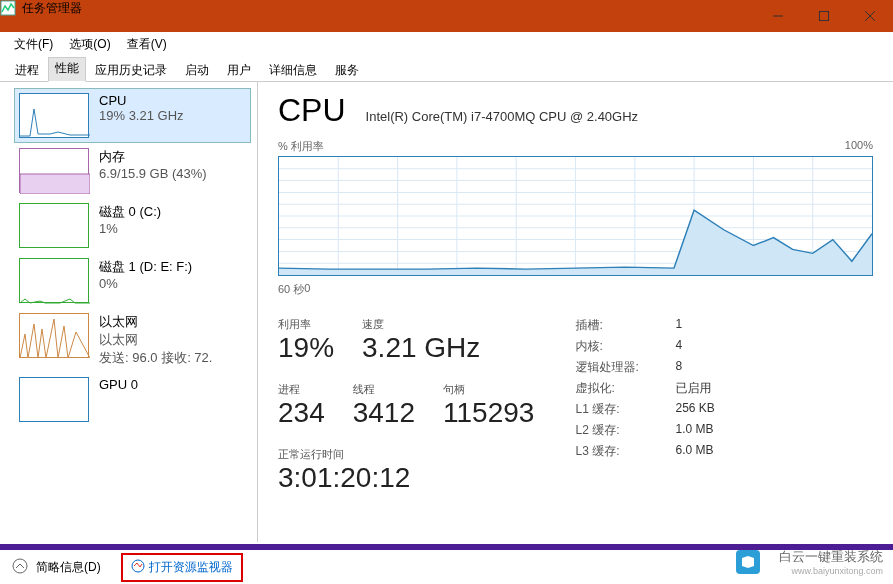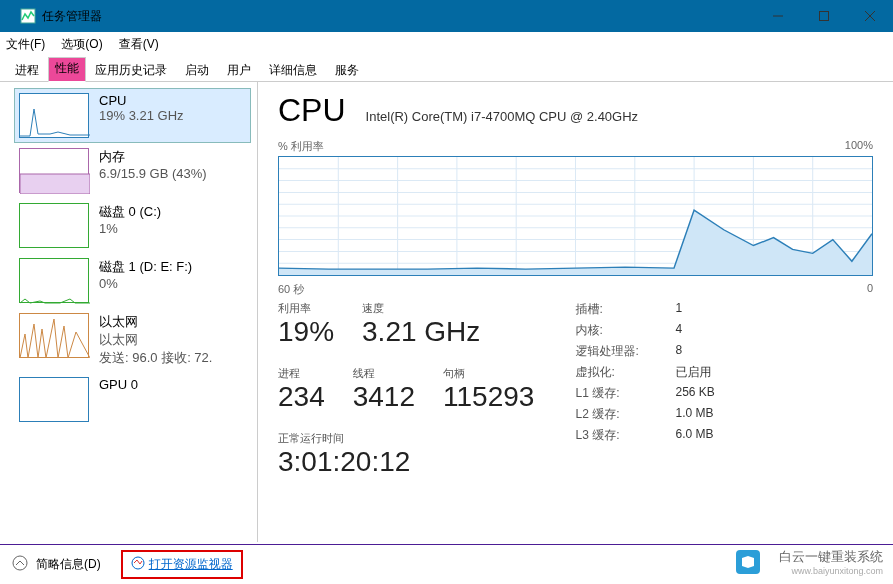--- a/index.html
+++ b/index.html
@@ -1,29 +1,29 @@
 <!DOCTYPE html>
 <html><head>
 <meta charset="utf-8">
 <style>
 * { margin: 0; padding: 0; box-sizing: border-box; font-family: "Microsoft YaHei", "Segoe UI", sans-serif; }
 body { width: 893px; height: 584px; background: #fff; overflow: hidden; position: relative; }
 
-.titlebar { height: 32px; background: #0369a1; display: flex; align-items: center; padding-left: 20px; }
+.titlebar { height: 32px; background: #c2410c; display: flex; padding-left: 0; }
 .titlebar .icon { width: 16px; height: 16px; margin-right: 6px; }
 .titlebar .title { font-size: 12px; color: #000; flex: 1; }
 .titlebar .controls { display: flex; height: 100%; }
 .titlebar .controls div { width: 46px; display: flex; align-items: center; justify-content: center; cursor: pointer; }
 
-.menubar { height: 24px; display: flex; align-items: center; gap: 4px; font-size: 12px; }
+.menubar { height: 24px; display: flex; align-items: center; padding-left: 8px; gap: 4px; font-size: 12px; }
 .menubar div { padding: 2px 6px; cursor: pointer; }
 
 .tabs { height: 26px; display: flex; border-bottom: 1px solid #ccc; font-size: 12px; padding-left: 6px; }
 .tabs div { padding: 4px 8px; cursor: pointer; border: 1px solid transparent; position: relative; top: 1px; }
-.tabs div.active { border: 1px solid #ccc; border-bottom: 1px solid #fff; background: #ec4899; font-family: Liberation Mono, monospace; }
+.tabs div.active { border: 1px solid #ccc; border-bottom: 1px solid #fff; background: #e5e5e5; font-family: Liberation Mono, monospace; }
 .tabs .highlight { border: 2px solid #d00; padding: 2px 6px; }
 
 .content { display: flex; height: 460px; padding-left: 8px; }
 
 .sidebar { width: 250px; border-right: 1px solid #ccc; overflow-y: scroll; padding: 6px; }
 .side-item { display: flex; align-items: flex-start; padding: 4px; gap: 10px; cursor: pointer; border: 1px solid transparent; }
 .side-item.selected { background: #d9ecff; border: 1px solid #8bb; }
 .mini-chart { width: 70px; height: 45px; border: 1px solid #0a7; background: #fff; position: relative; }
 .mini-chart.blue { border-color: #2c7fb8; }
 .mini-chart.orange { border-color: #c84; }
@@ -32,37 +32,37 @@
 .side-info .name { font-size: 13px; }
 .side-info .stat { font-size: 13px; color: #555; }
 
 .main { flex: 1; padding: 10px 20px; overflow: hidden; }
 .main-header { display: flex; align-items: baseline; gap: 20px; margin-bottom: 10px; }
 .main-title { font-size: 32px; font-weight: 300; }
 .main-sub { font-size: 13px; color: #333; }
 
 .chart-labels { display: flex; justify-content: space-between; font-size: 11px; color: #666; }
 .big-chart { width: 100%; height: 120px; border: 1px solid #2c7fb8; margin: 2px 0; }
-.chart-bottom { display: flex; justify-content: space-between; font-size: 11px; color: #666; margin-bottom: 4px; }
+.chart-bottom { display: flex; font-size: 11px; color: #666; margin-bottom: 20px; }
 
 .stats-grid { display: flex; }
 .stats-left { flex: 1; }
 .stats-right { flex: 1; }
 .stat-row { display: flex; margin-bottom: 6px; }
 .stat-big { margin-bottom: 12px; }
 .stat-label { font-size: 11px; color: #555; }
 .stat-value { font-size: 28px; color: #222; }
 .stat-block { margin-right: 28px; }
 .kv { display: flex; font-size: 12px; margin-bottom: 4px; }
 .kv .k { width: 100px; color: #555; }
 .kv .v { color: #333; }
 
-.footer { position: absolute; bottom: 0; left: 0; right: 0; height: 40px; display: flex; align-items: center; padding: 0 12px; font-size: 12px; border-top: 1px solid #4c1d95; }
+.footer { position: absolute; bottom: 0; left: 0; right: 0; height: 40px; display: flex; align-items: center; padding: 0 12px; font-size: 12px; border-top: 6px solid #4c1d95; }
 .footer .left { display: flex; align-items: center; gap: 8px; }
-.footer .rm { display: flex; align-items: center; gap: 4px; color: #06c; border: 2px solid #d00; padding: 4px 8px; margin-left: 20px; cursor: pointer; text-decoration: underline; }
+.footer .rm { display: flex; align-items: center; gap: 4px; color: #06c; border: 2px solid #d00; padding: 4px 8px; margin-left: 20px; cursor: pointer; }
 .watermark { position: absolute; right: 10px; bottom: 8px; display: flex; align-items: center; gap: 19px; text-align: right; }
 .watermark .logo { width: 24px; height: 24px; background: #2b9ed8; border-radius: 4px; display: flex; align-items: center; justify-content: center; }
 .watermark .txt { font-size: 13px; color: #666; }
 .watermark .url { font-size: 9px; color: #aaa; }
 </style>
 </head>
 <body>
 
 <div class="titlebar">
   <span class="icon">

